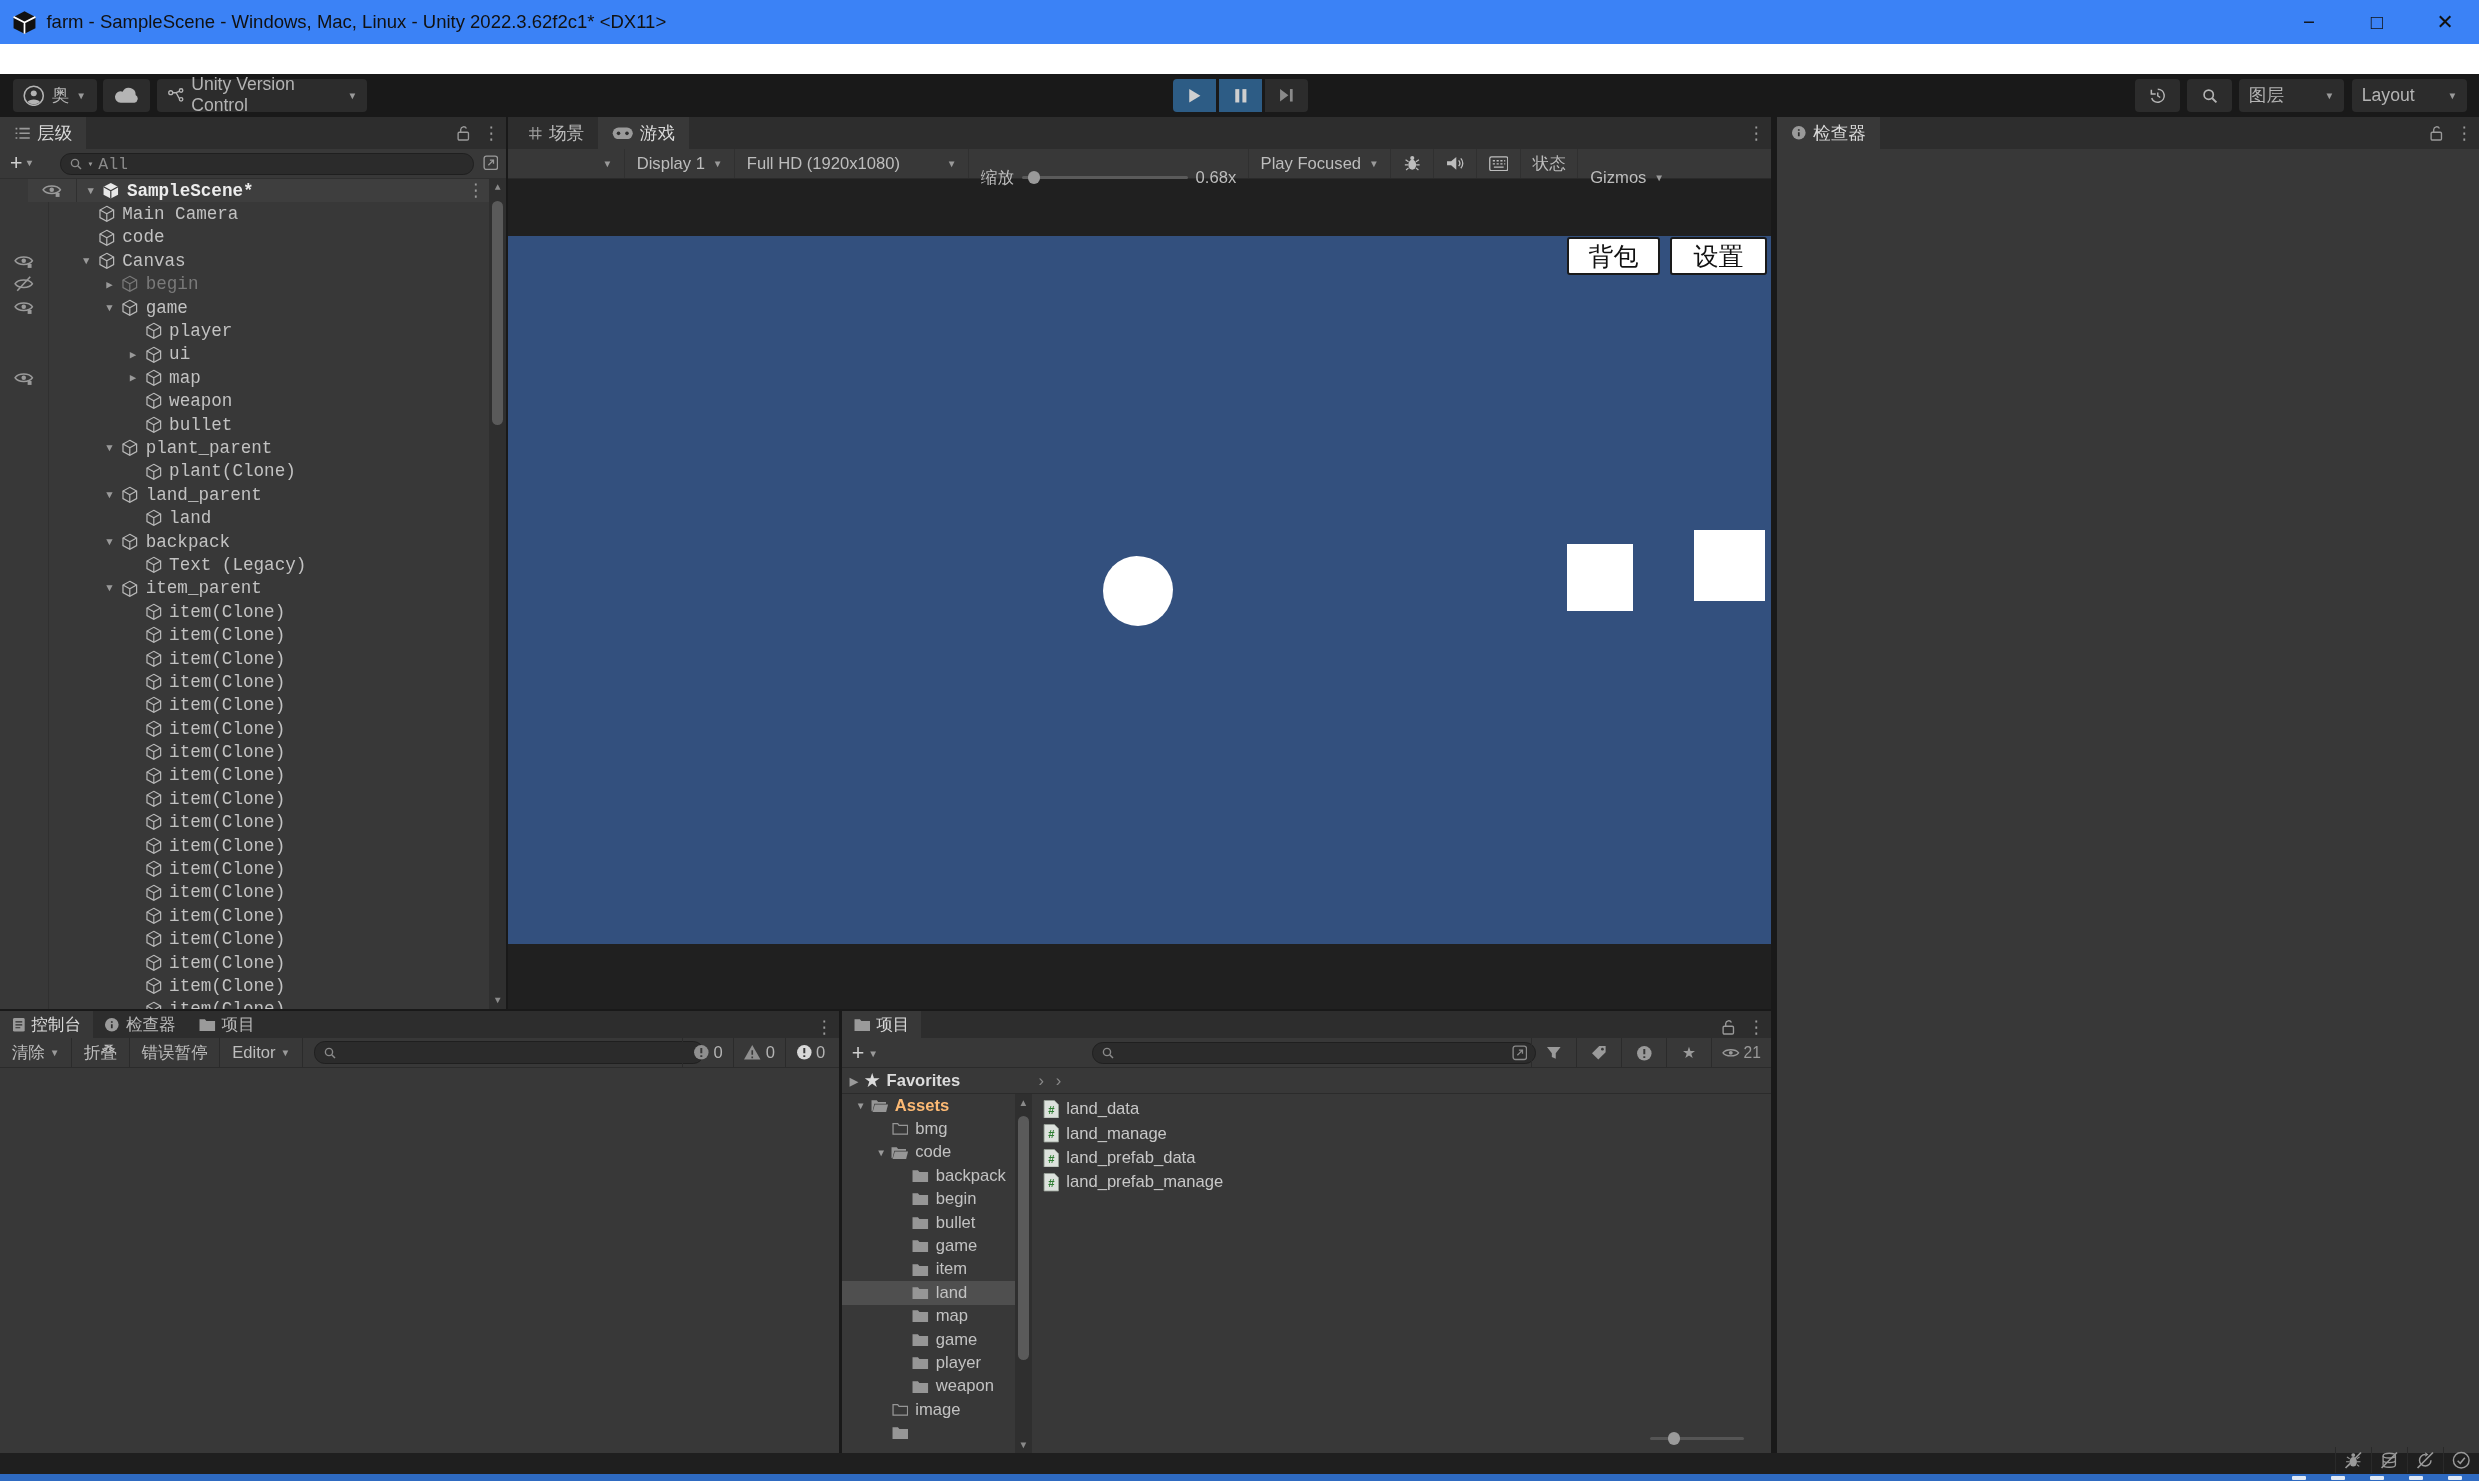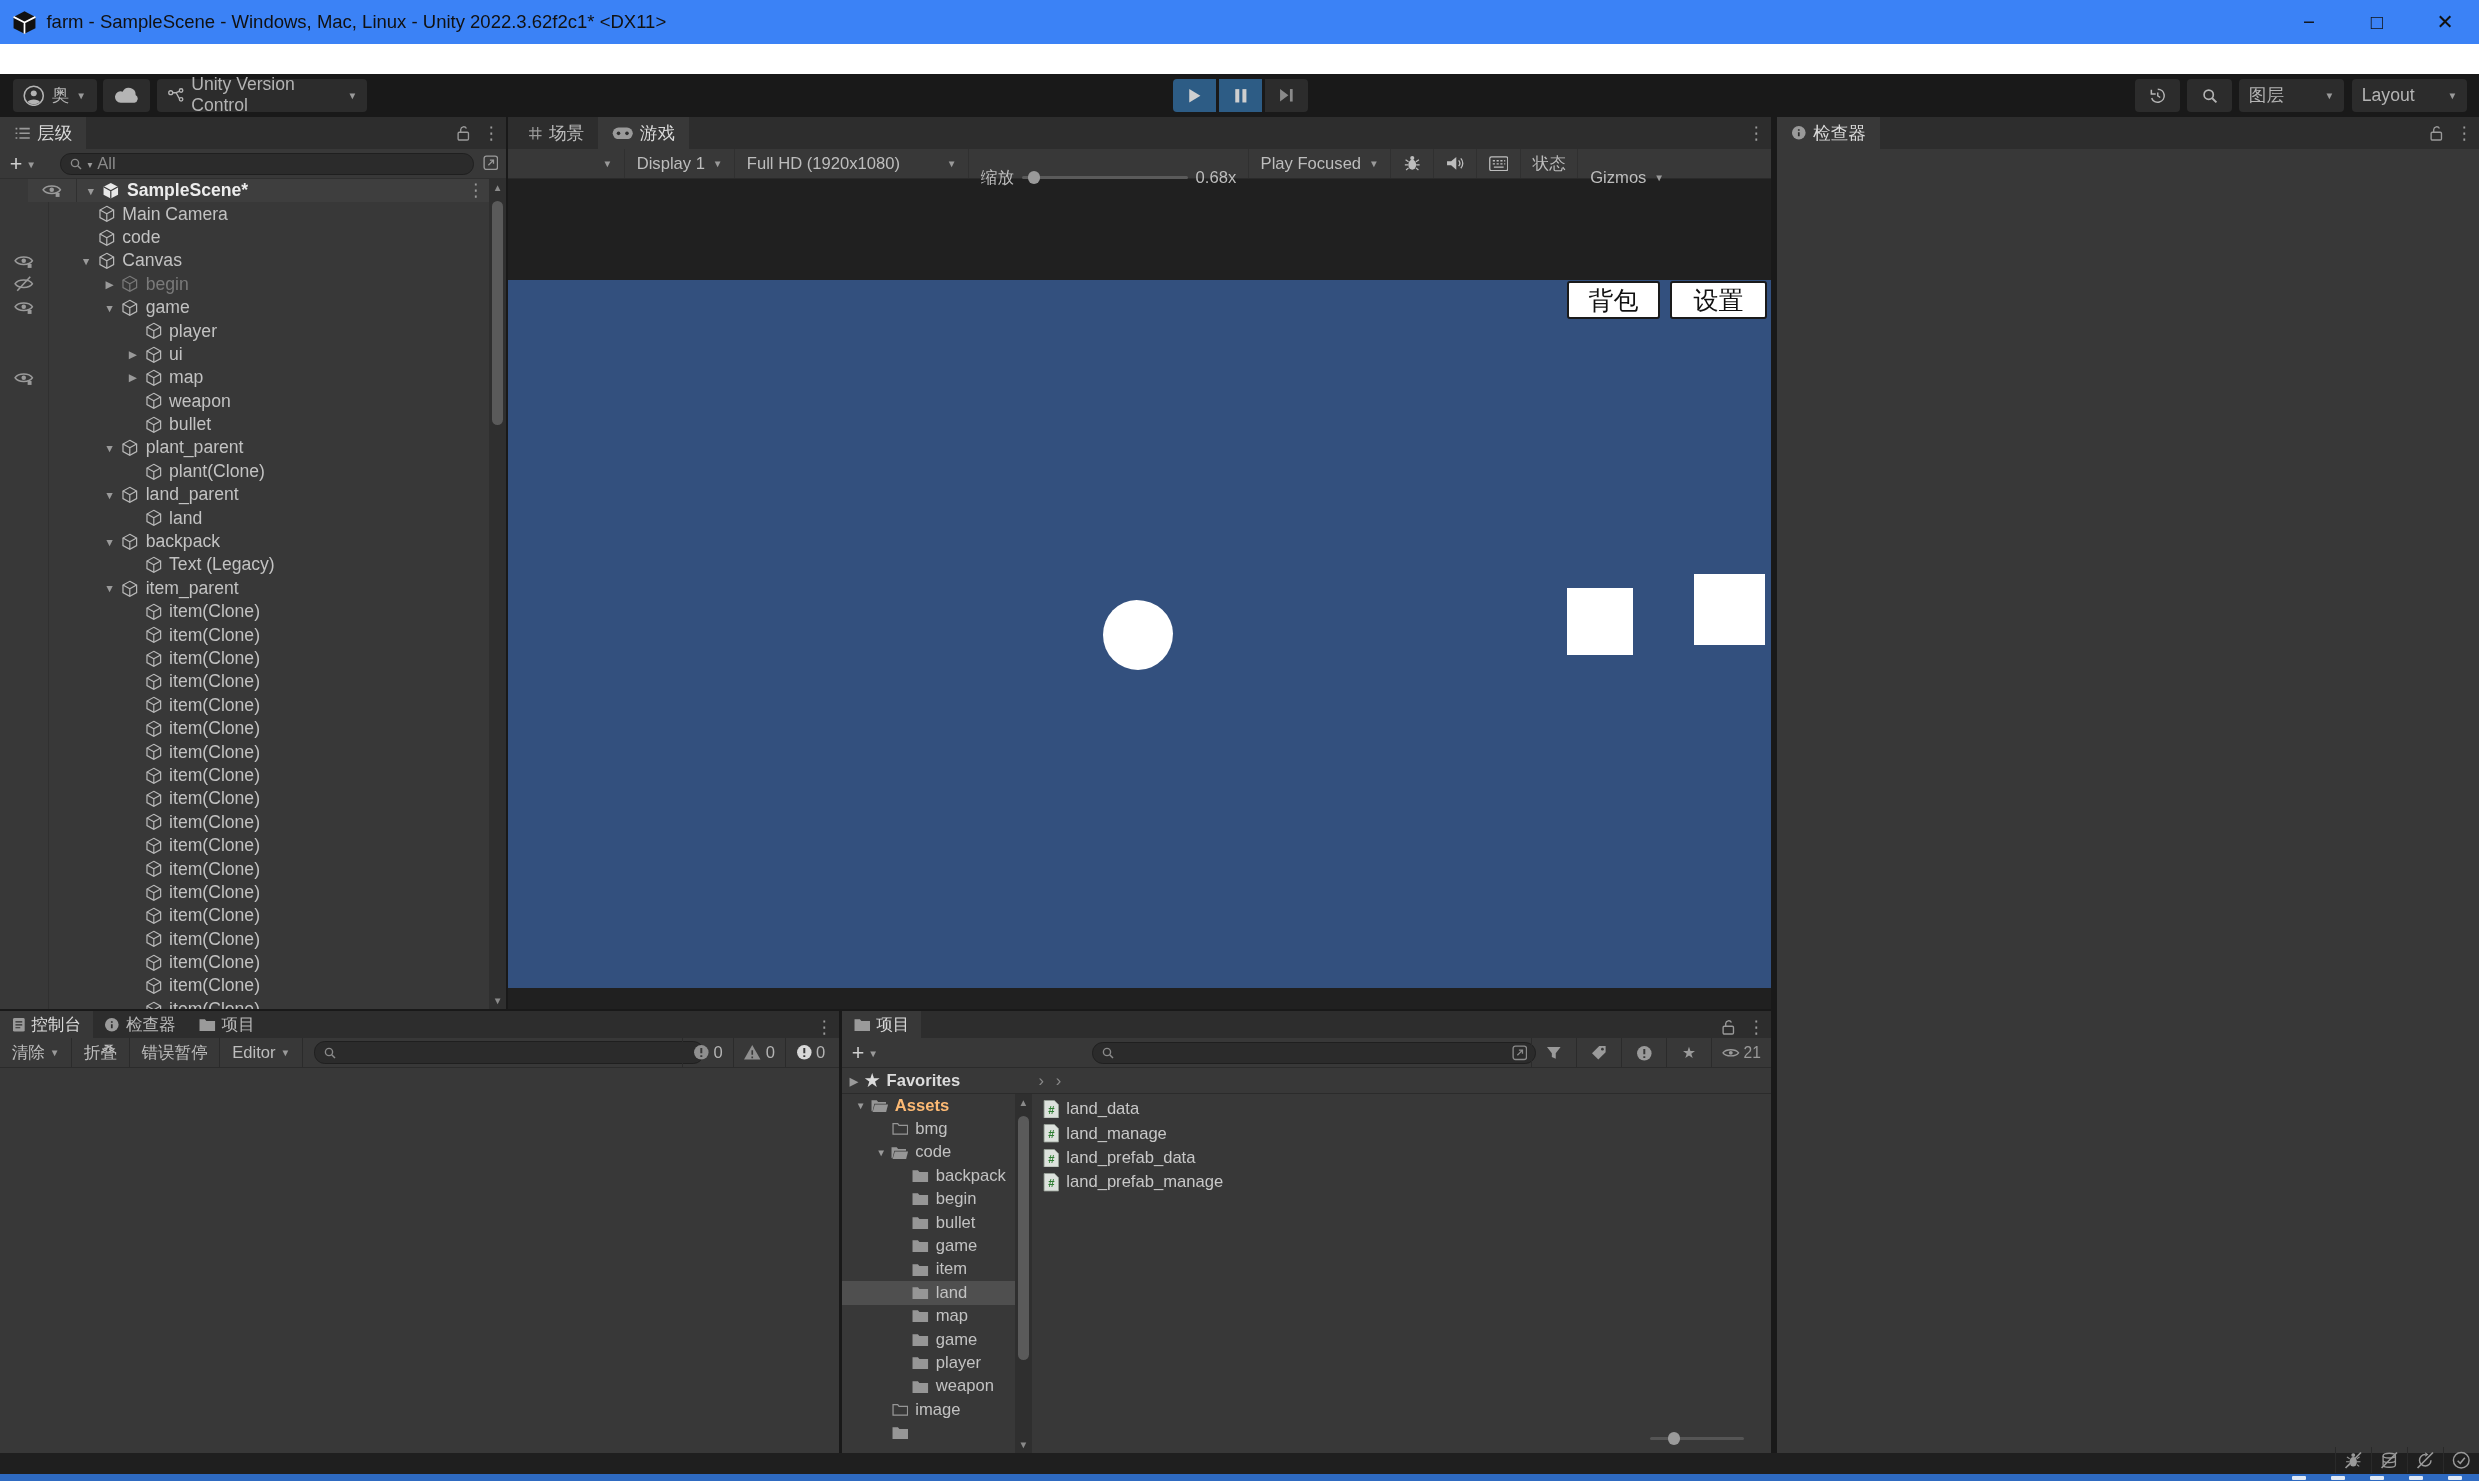--- a/index.html
+++ b/index.html
@@ -31,21 +31,21 @@
   .panel { position:absolute; background:#383838; }
   .tabbar { position:absolute; left:0; top:0; width:100%; height:32px; background:#2d2d2d; display:flex; align-items:stretch; }
   .tab { display:flex; align-items:center; gap:6.8px; padding:0 13.7px; font-size:17.6px; color:#b9b9b9; }
   .tab.active { background:#383838; color:#dadada; }
   .tab .ticon { color:#9a9a9a; display:flex; }
   .chrome-right { position:absolute; right:5.9px; top:0; height:32px; display:flex; align-items:center; gap:11.7px; color:#9a9a9a; }
   .kebab { font-size:17.6px; color:#9a9a9a; letter-spacing:0; }
   .searchpill { background:#2b2b2b; border:1px solid #1f1f1f; border-radius:10.7px; display:flex; align-items:center; color:#8a8a8a; padding:0 7.8px; gap:4.9px; }
 
   
-  #hierarchy { left:0; top:117px; width:506px; height:892px; }
+  #hierarchy { left:0; top:117px; width:506px; height:892px;font-family:Liberation Mono, monospace; }
   #hierarchy .toolrow { position:absolute; left:0; top:32px; width:100%; height:30px; background:#383838; border-bottom:1px solid #2f2f2f; }
   .plusbtn { position:absolute; left:9.8px; top:2.9px; display:flex; align-items:center; gap:3.9px; color:#cfcfcf; font-size:21.5px; }
   #h-search { position:absolute; left:60px; top:3.9px; width:414px; height:22.4px; font-size:16.6px; }
   #h-pick { position:absolute; right:7.8px; top:5.9px; color:#9a9a9a; }
   .tree { position:absolute; left:0; top:62px; width:506px; bottom:0; overflow:hidden; }
   .hrow { position:relative; height:23.4px; display:flex; align-items:center; padding-left:calc(53px + var(--lv,0)*23.4px); font-size:17.6px; color:#c2c2c2; white-space:nowrap; }
   .hrow.header { background:#3e3e3e; color:#ececec; font-weight:bold;margin-left:28px; }
   .hrow .gutter { position:absolute; left:0; top:0; width:49px; height:23.4px; border-right:1px solid #303030; display:flex; align-items:center; justify-content:center; color:#9a9a9a; }
   .hrow .arrow { width:19.5px; display:inline-flex; justify-content:center; color:#9a9a9a; font-size:10.7px; }
   .hrow.arrow-down .arrow::before { content:"▼"; }
@@ -898,21 +898,21 @@
           </span>
         </div>
       <div class="gt-item">
           <span>状态</span>
         </div>
       <div class="gt-item noborder">
         <span>Gizmos</span>
           <span class="dd">▼</span>
       </div>
     </div>
-    <div id="viewport" style="background: rgb(51, 80, 126); margin-top: 44px;">
+    <div id="viewport" style="background: rgb(51, 80, 126);">
       <div class="gv-btn" id="btn-backpack">
           <span>背包</span>
         </div>
       <div class="gv-btn" id="btn-settings">
           <span>设置</span>
         </div>
       <div class="blob"></div>
       <div class="sq1"></div>
       <div class="sq2"></div>
     </div>

